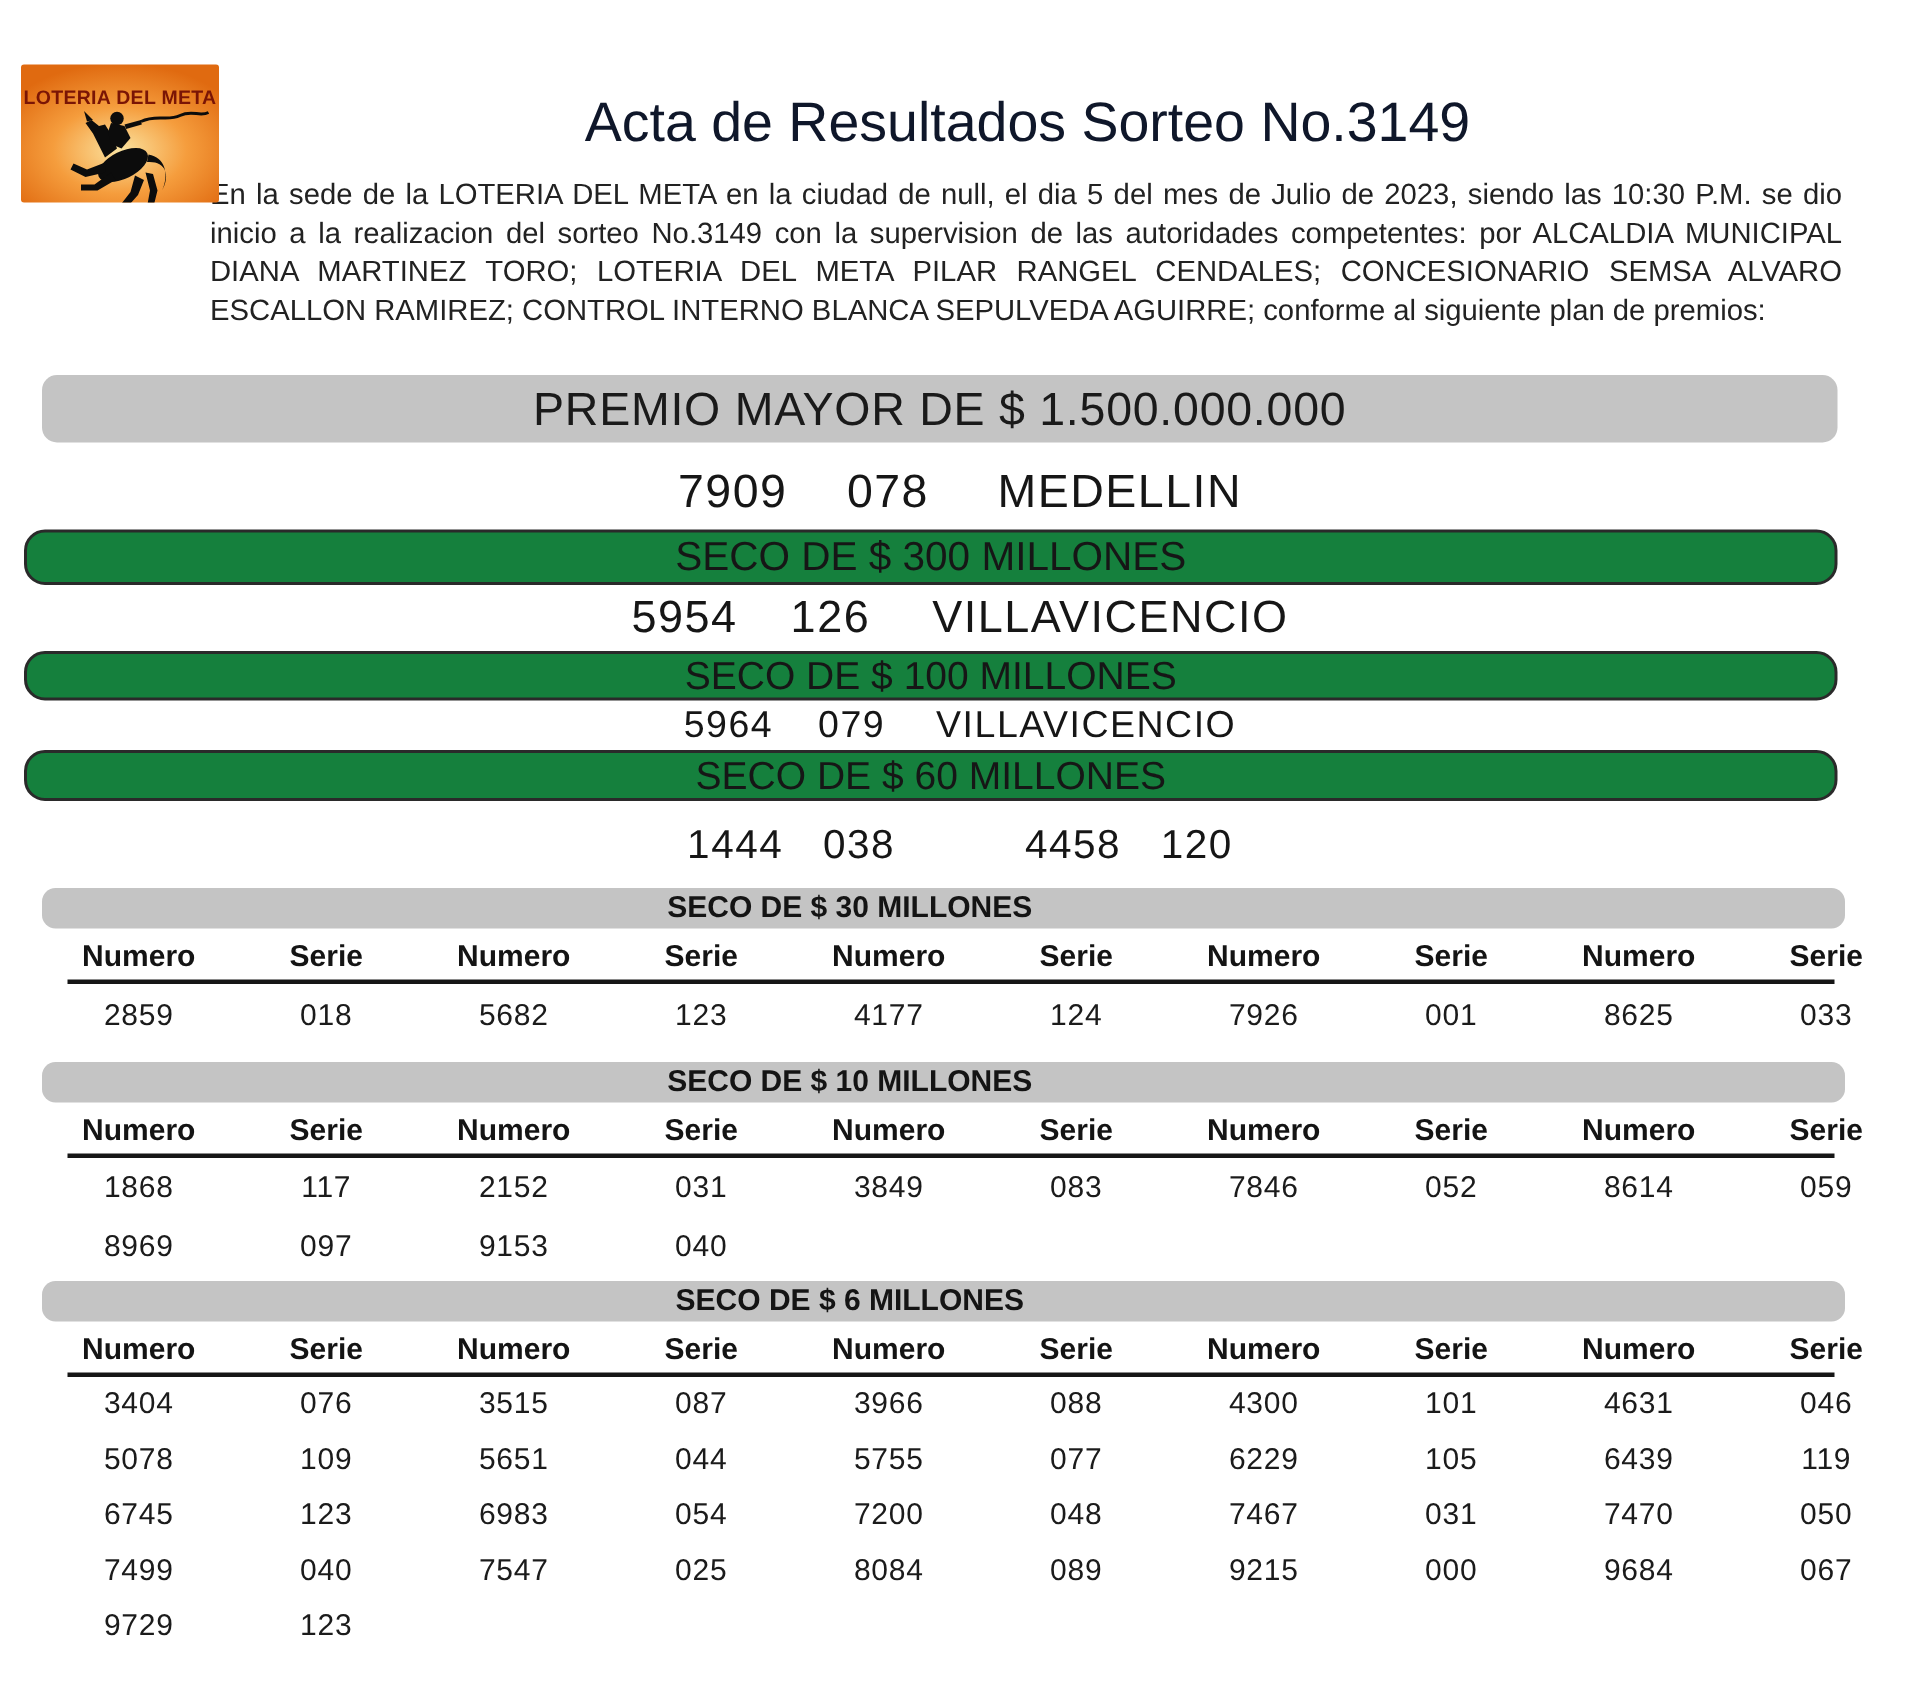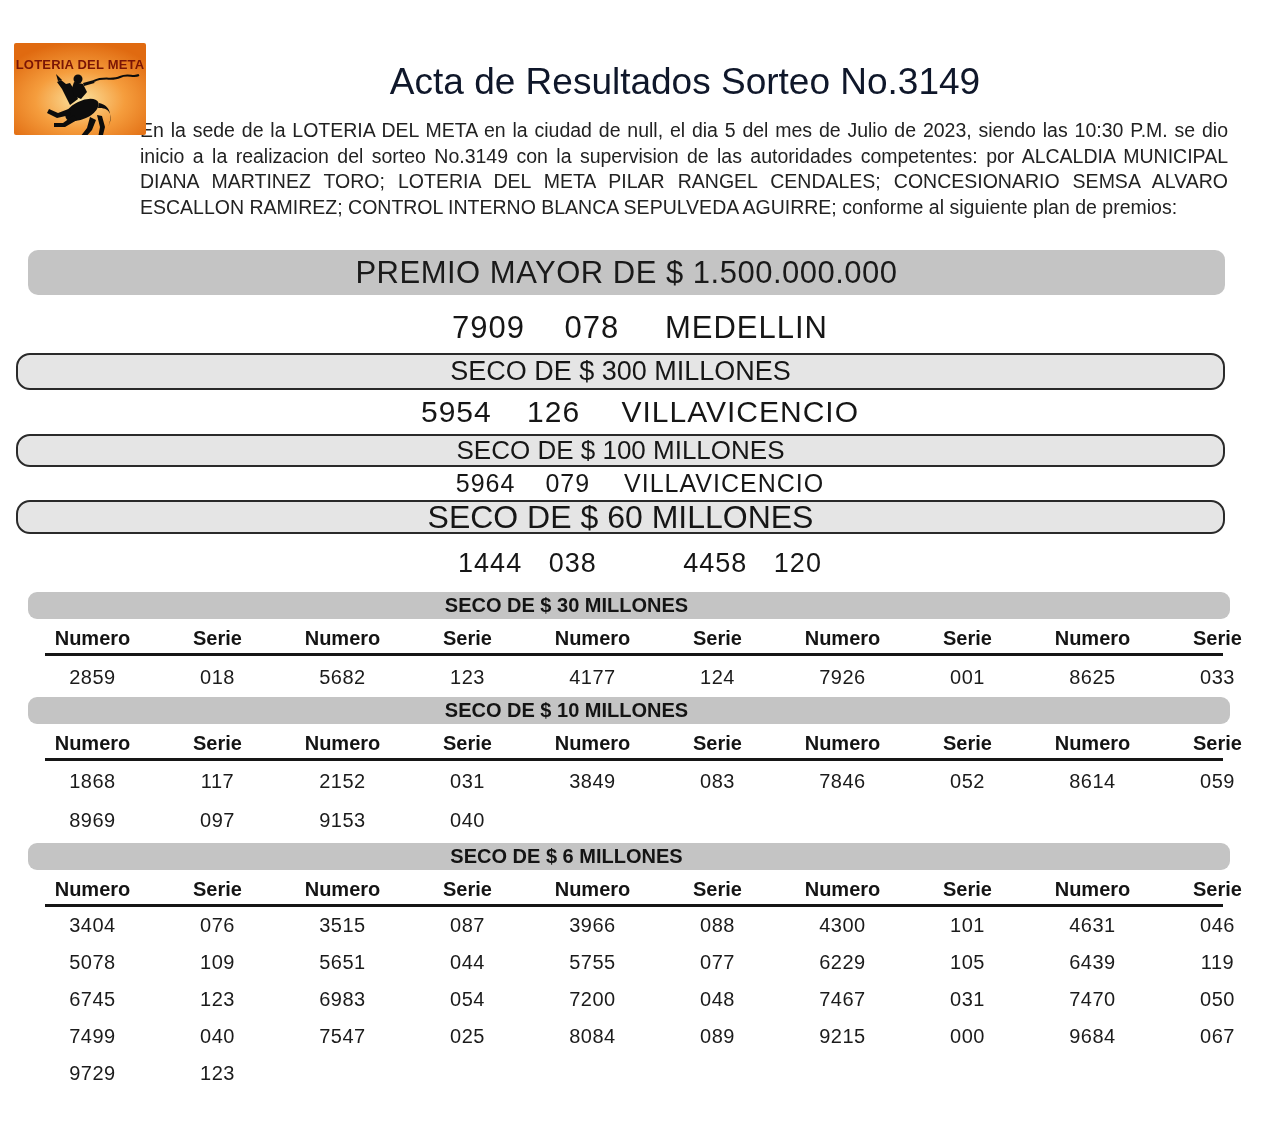--- a/index.html
+++ b/index.html
@@ -51,32 +51,32 @@
   .line-premio .g1{margin-right:30px;} .line-premio .g2{margin-right:36px;}
   .line-5954{margin-top:5px;font-size:30px;}
   .line-5954 .g1{margin-right:26px;} .line-5954 .g2{margin-right:32px;}
   .line-5964{margin-top:2px;font-size:25px;}
   .line-5964 .g1{margin-right:22px;} .line-5964 .g2{margin-right:26px;}
   .line-1444{margin-top:14px;margin-bottom:13px;font-size:27px;}
   .line-1444 .g1{margin-right:18px;} .line-1444 .gbig{margin-right:78px;}
   
   .seco-box{
     margin:7px 55px 0 16px;border:2.5px solid var(--box-border);border-radius:14px;
-    text-align:center;color:#161616;background:#e5e5e5;
+    text-align:center;color:#161616;background:#15803d;
   }
   .box-300{height:33px;line-height:33px;font-size:27px;}
   .box-100{height:29px;line-height:29px;font-size:26px;margin-top:5px;}
-  .box-60{height:30px;line-height:30px;font-size:32px;margin-top:2px;}
+  .box-60{height:30px;line-height:30px;font-size:26px;margin-top:2px;}
   
   .tbanner{
     margin:12px 50px 0 28px;height:27px;line-height:27px;border-radius:9px;
     background:var(--banner-gray);text-align:center;font-weight:bold;font-size:20px;
     color:#141414;padding-right:125px;
   }
-  .t10 .tbanner{margin-top:0;}
+  .t10 .tbanner{margin-top:11px;}
   .t6 .tbanner{margin-top:4px;}
   .thead,.trow{
     display:grid;grid-template-columns:repeat(10,125px);
     margin-left:30px;width:1250px;
   }
   .thead{margin-top:6px;}
   .hcell{font-weight:bold;font-size:20px;text-align:center;color:#141414;padding:2px 0 3px 0;}
   .hline{border-bottom:3px solid #161616;margin:0 0 0 45px;width:1178px;}
   .cell{font-size:20px;text-align:center;padding:7px 0;color:#1b1b1b;letter-spacing:.5px;}
   .t30 .cell{padding:10px 0 8px 0;}

